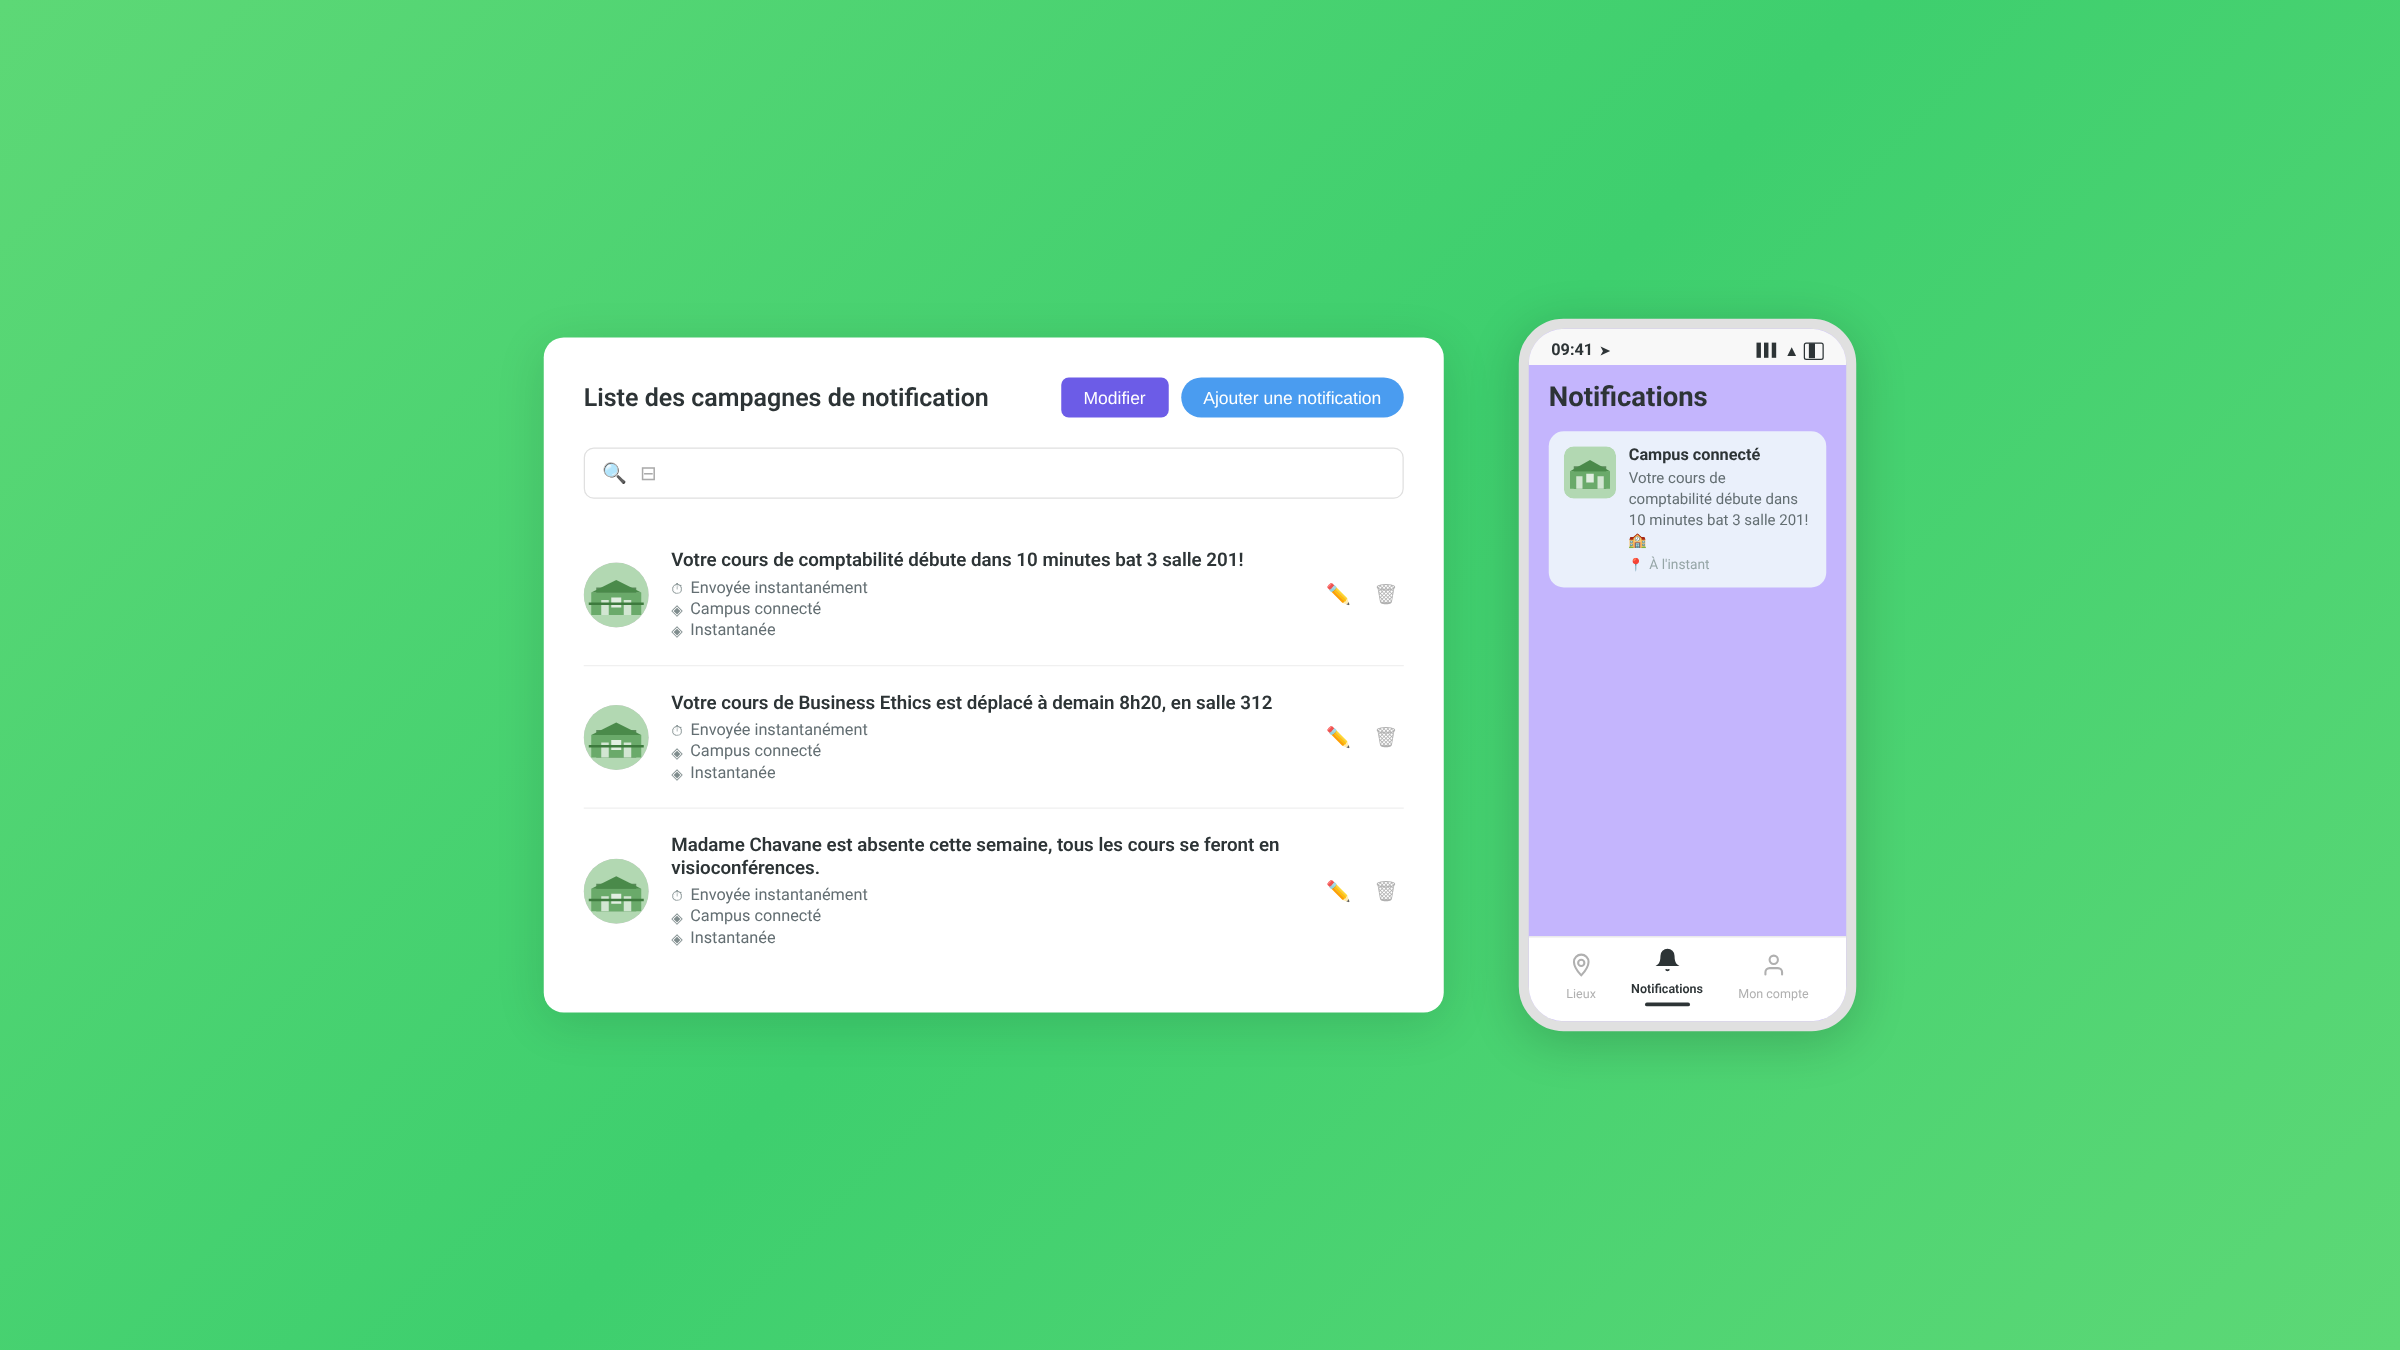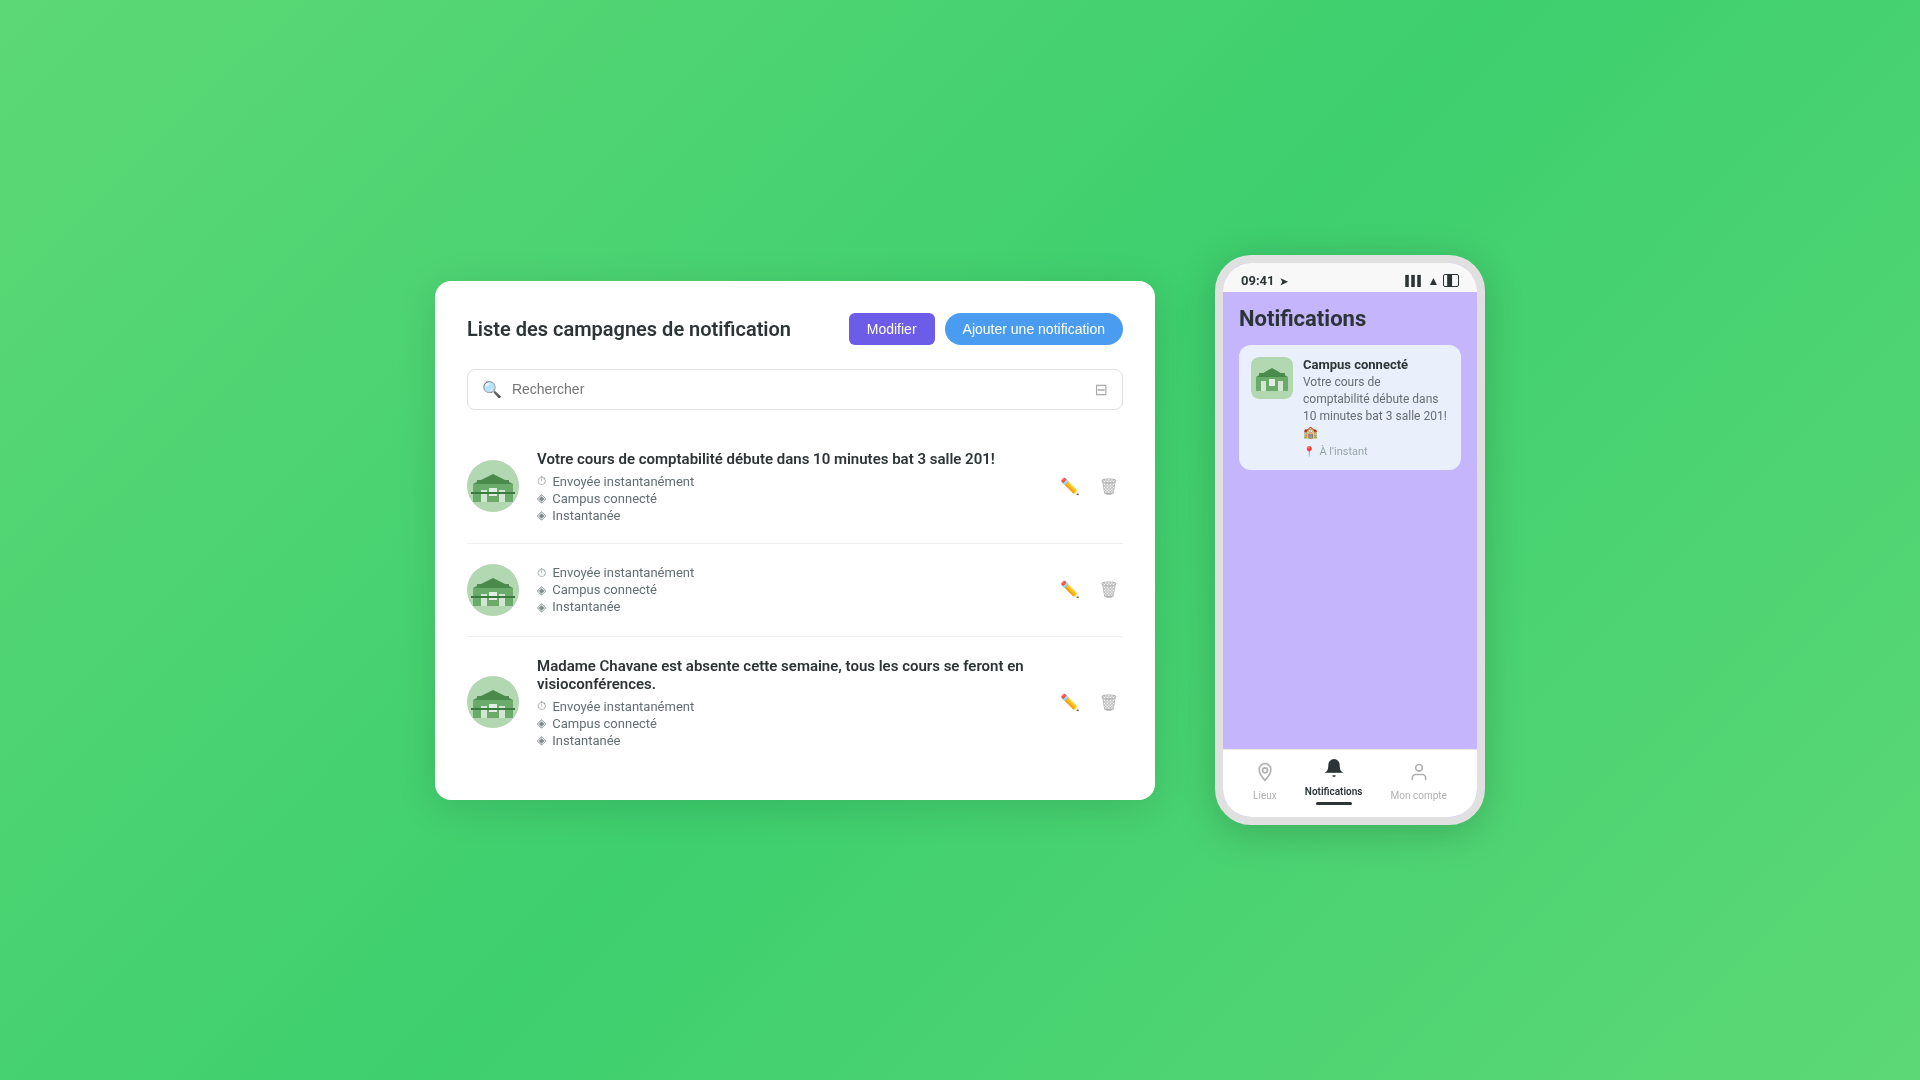--- a/index.html
+++ b/index.html
@@ -329,21 +329,20 @@
     <div class="panel-header">
       <h2 class="panel-title">Liste des campagnes de notification</h2>
       <div class="header-buttons">
         <button class="btn-modifier">Modifier</button>
         <button class="btn-ajouter">Ajouter une notification</button>
       </div>
     </div>
 
     <div class="search-bar">
       <span class="search-icon-wrap">🔍</span>
-      <input class="search-input" type="text" placeholder="Rechercher" style="">
       <span class="search-filter-icon">⊟</span>
     </div>
 
     <div class="notification-list">
 
       <div class="notification-item">
         <div class="notif-avatar">
           <svg class="building-svg" viewBox="0 0 52 52" xmlns="http://www.w3.org/2000/svg">
             <rect width="52" height="52" rx="26" fill="#b2d8b2"></rect>
             <rect x="10" y="20" width="32" height="22" fill="#5a8a5a"></rect>
@@ -385,20 +384,21 @@
             <rect x="10" y="20" width="32" height="22" fill="#5a8a5a"></rect>
             <rect x="6" y="24" width="40" height="18" fill="#6aaa6a"></rect>
             <rect x="14" y="30" width="6" height="12" fill="#fff" opacity="0.7"></rect>
             <rect x="32" y="30" width="6" height="12" fill="#fff" opacity="0.7"></rect>
             <rect x="22" y="28" width="8" height="8" fill="#fff" opacity="0.8"></rect>
             <rect x="4" y="32" width="44" height="2" fill="#3d7a3d"></rect>
             <polygon points="6,24 26,14 46,24" fill="#4a8a4a"></polygon>
           </svg>
         </div>
         <div class="notif-content">
+          <div class="notif-title">Votre cours de Business Ethics est déplacé à demain 8h20, en salle 312</div>
           <div class="notif-meta">
             <div class="notif-meta-item">
               <span class="meta-icon">⏱</span>
               <span>Envoyée instantanément</span>
             </div>
             <div class="notif-meta-item">
               <span class="meta-icon">◈</span>
               <span>Campus connecté</span>
             </div>
             <div class="notif-meta-item">

